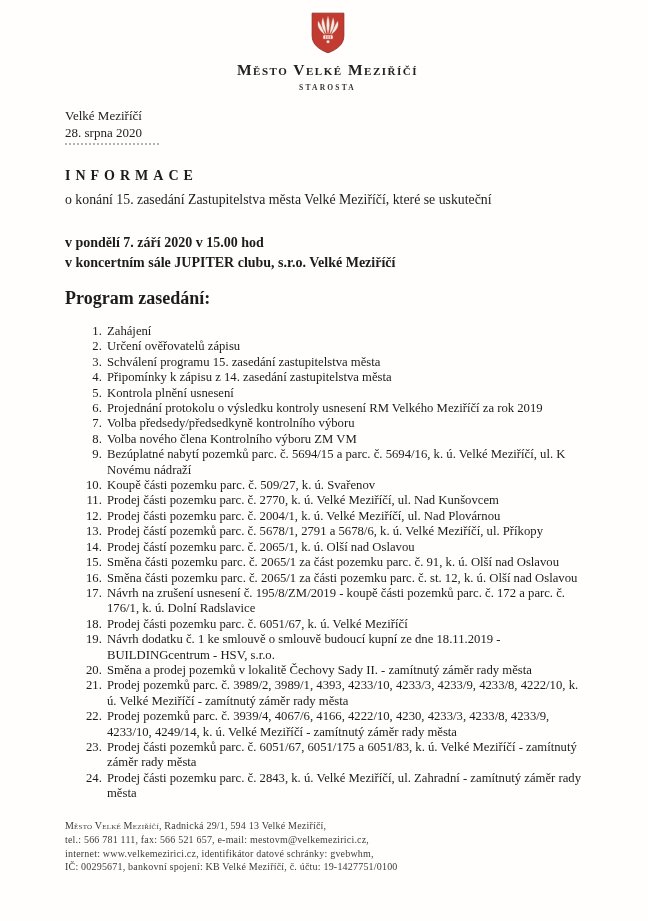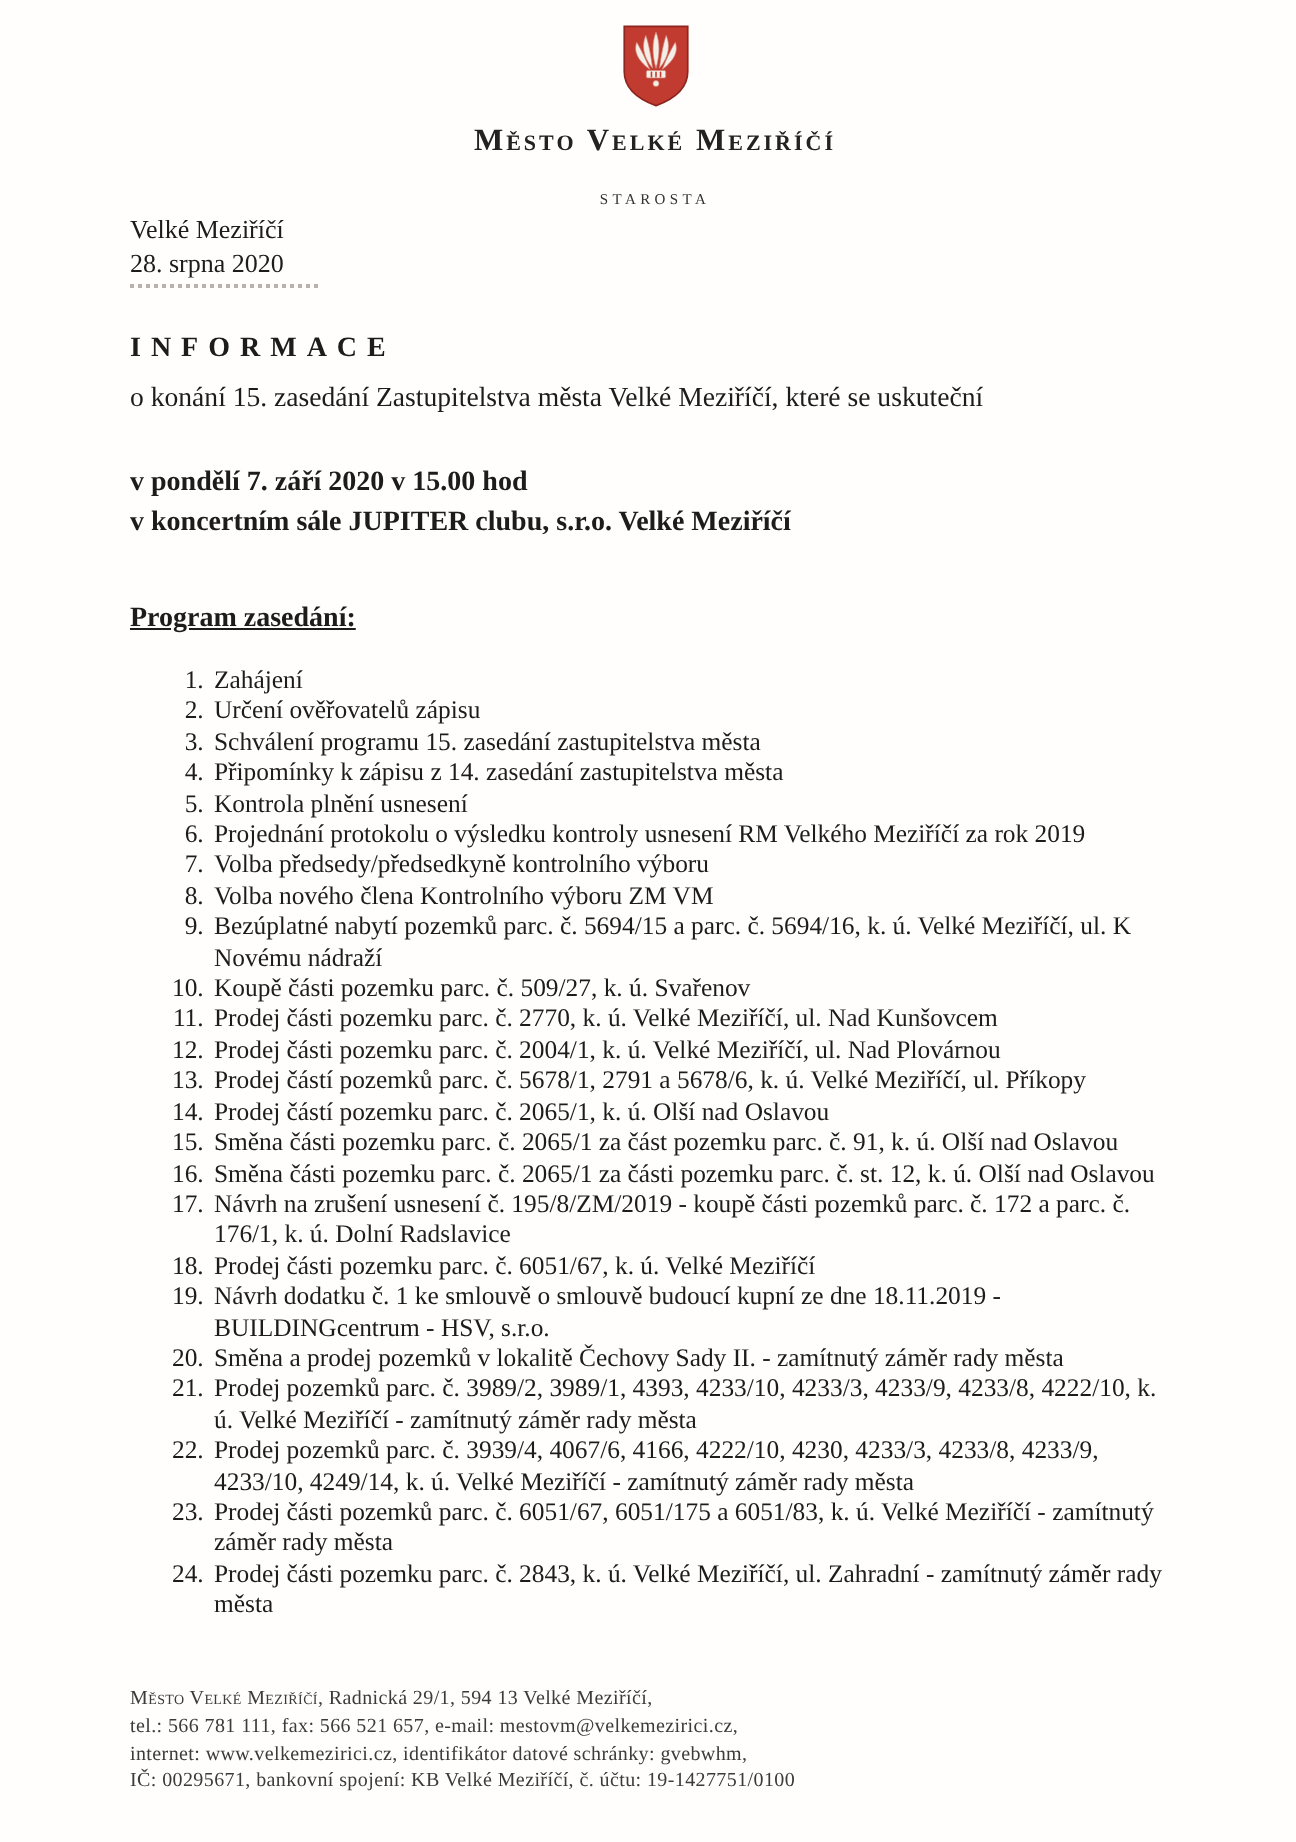--- a/index.html
+++ b/index.html
@@ -19,64 +19,63 @@
   .org-name{
     font-variant:small-caps;
     font-weight:700;
     font-size:15.5px;
     letter-spacing:1.5px;
     margin-top:3px;
     color:#222;
   }
   .org-role{
     font-size:7.5px;
-    font-weight:400;
+    font-weight:700;
     letter-spacing:2.2px;
-    margin-top:15px;
+    margin-top:4px;
     color:#333;
   }
   
-  .meta{margin-top:2px;font-size:13px;line-height:17px;}
+  .meta{margin-top:15px;font-size:13px;line-height:17px;}
   .date-artifact{
     width:94px;height:0;
     border-bottom:2px dotted #b9b2ac;
     margin-top:2px;
   }
   
   .info-title{
     margin-top:23px;
     font-size:14px;
     font-weight:700;
     letter-spacing:5px;
   }
   .info-lead{margin-top:8px;font-size:13.8px;}
   .meeting{
     margin-top:25px;
     font-size:14px;
     font-weight:700;
     line-height:20px;
   }
   .program-heading{
-    margin-top:30px;
-    font-size:14px;
+    margin-top:15px;
+    font-size:18px;
     font-weight:700;
-    text-decoration:underline;
   }
   
   ol.program{
     margin:15px 0 0 0;
     padding-left:40px;
     font-size:12.7px;
     line-height:15.4px;
   }
   ol.program li{padding-left:2px;}
   
   .doc-footer{
     position:absolute;
-    left:65px;top:843px;
+    left:65px;top:819px;
     font-size:10px;
     line-height:13.8px;
     color:#3b3b3b;
     letter-spacing:0.2px;
   }
   .footer-org{font-variant:small-caps;}
 </style>
 </head>
 <body>
 

